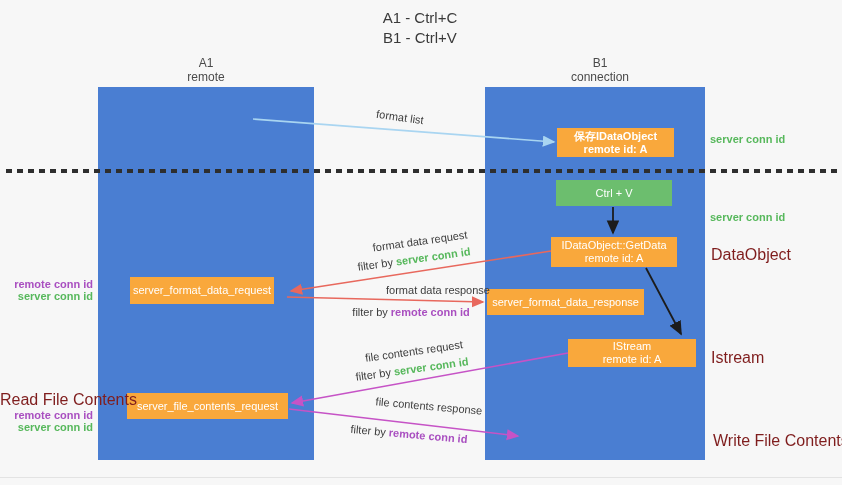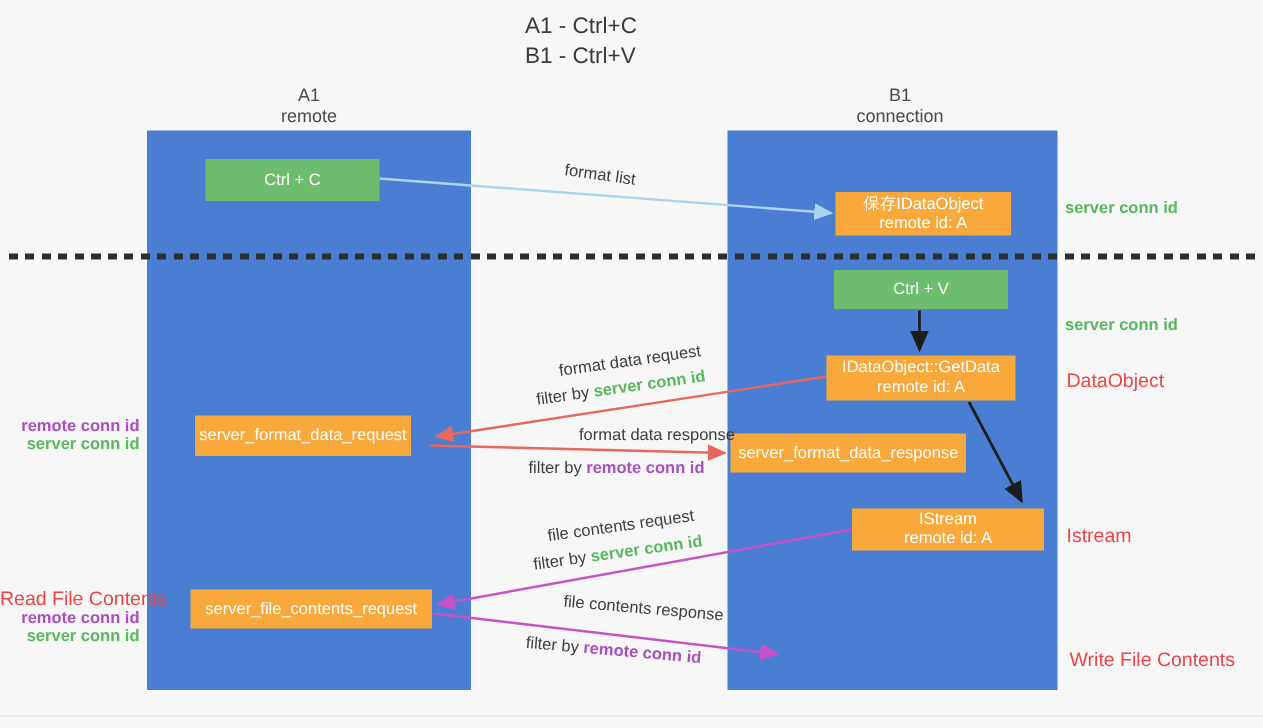--- a/index.html
+++ b/index.html
@@ -1,30 +1,30 @@
 <!DOCTYPE html>
 <html><head>
 <meta charset="utf-8">
 <style>
   html,body{margin:0;padding:0;background:#f7f7f7;font-family:"Liberation Sans",sans-serif;}
   #canvas{position:relative;width:842px;height:485px;background:#f7f7f7;overflow:hidden;}
-  .title{position:absolute;left:350px;top:8px;width:180px;
+  .title{position:absolute;left:330px;top:8px;width:180px;text-align:center;
          font-size:15px;line-height:20px;color:#3a3a3a;}
   .lane-header{position:absolute;width:160px;text-align:center;font-size:12px;
                line-height:14px;color:#4a4a4a;top:56px;}
   .lane{position:absolute;top:87px;height:373px;background:#4a7ed2;}
   .lane-left{left:98px;width:216px;}
   .lane-right{left:485px;width:220px;}
   .dotted-line{position:absolute;top:169px;left:6px;width:832px;height:4px;
     background:repeating-linear-gradient(90deg,#2e2e2e 0 6px,rgba(0,0,0,0) 6px 11px);}
   .node{position:absolute;display:flex;flex-direction:column;align-items:center;
         justify-content:center;color:#fff;font-size:11px;line-height:13px;text-align:center;}
   .node.orange{background:#f9a83c;}
   .node.green{background:#6cbe6e;}
-  .side-label{position:absolute;font-size:13px;color:#ef4444;white-space:nowrap;}
+  .side-label{position:absolute;font-size:16px;color:#7f1d1d;white-space:nowrap;}
   .side-label.bold-green{color:#57b85c;font-weight:bold;font-size:11px;}
   .side-label.bold-purple{color:#a94fc0;font-weight:bold;font-size:11px;}
   .left-stack{position:absolute;text-align:right;white-space:nowrap;}
   .arrow-label{position:absolute;font-size:11px;color:#3d3d3d;white-space:nowrap;
                transform-origin:center;}
   .hl-green{color:#57b85c;font-weight:bold;}
   .hl-purple{color:#a94fc0;font-weight:bold;}
   svg.arrows{position:absolute;left:0;top:0;width:842px;height:485px;pointer-events:none;}
   .bottom-edge{position:absolute;left:0;top:477px;width:842px;height:1px;background:#e3e3e3;}
 </style>
@@ -69,25 +69,22 @@
     </defs>
     <line x1="253" y1="119" x2="554" y2="142" stroke="#a9d5f1" stroke-width="1.6" marker-end="url(#m-blue)"></line>
     <line x1="613" y1="207" x2="613" y2="233" stroke="#1c1c1c" stroke-width="1.8" marker-end="url(#m-black)"></line>
     <line x1="646" y1="268" x2="681" y2="334" stroke="#1c1c1c" stroke-width="1.8" marker-end="url(#m-black)"></line>
     <line x1="551" y1="251" x2="291" y2="291" stroke="#e8685d" stroke-width="1.6" marker-end="url(#m-red)"></line>
     <line x1="287" y1="297" x2="483" y2="302" stroke="#e8685d" stroke-width="1.6" marker-end="url(#m-red)"></line>
     <line x1="568" y1="353" x2="292" y2="403" stroke="#c653c6" stroke-width="1.6" marker-end="url(#m-mag)"></line>
     <line x1="289" y1="409" x2="518" y2="436" stroke="#c653c6" stroke-width="1.6" marker-end="url(#m-mag)"></line>
   </svg>
 
-  <div class="node green" style="left:137px;top:106px;width:116px;height:28px;">
-    <span>Ctrl + C</span>
-  </div>
 
-  <div class="node orange" style="left:557px;top:128px;width:117px;height:29px;">
+  <div class="node orange" style="left:557px;top:128px;width:117px;height:29px;font-weight:bold;">
     <span>保存IDataObject</span>
     <span>remote id: A</span>
   </div>
 
   <div class="node green" style="left:556px;top:180px;width:116px;height:26px;">
     <span>Ctrl + V</span>
   </div>
 
   <div class="node orange" style="left:551px;top:237px;width:126px;height:30px;">
     <span>IDataObject::GetData</span>

